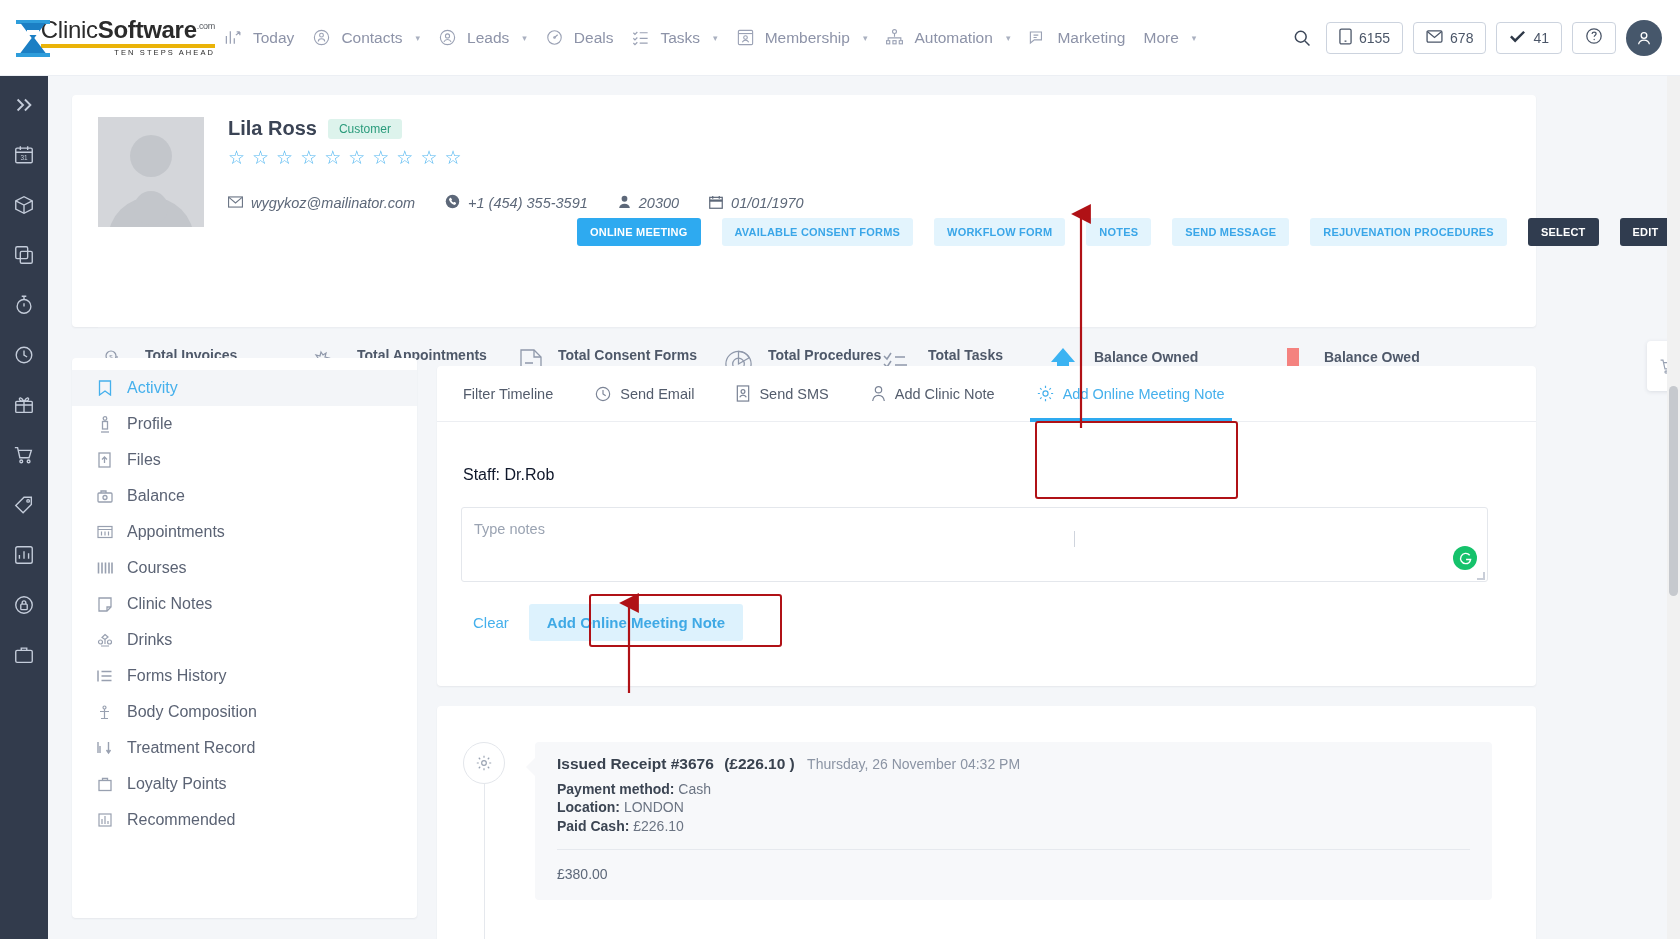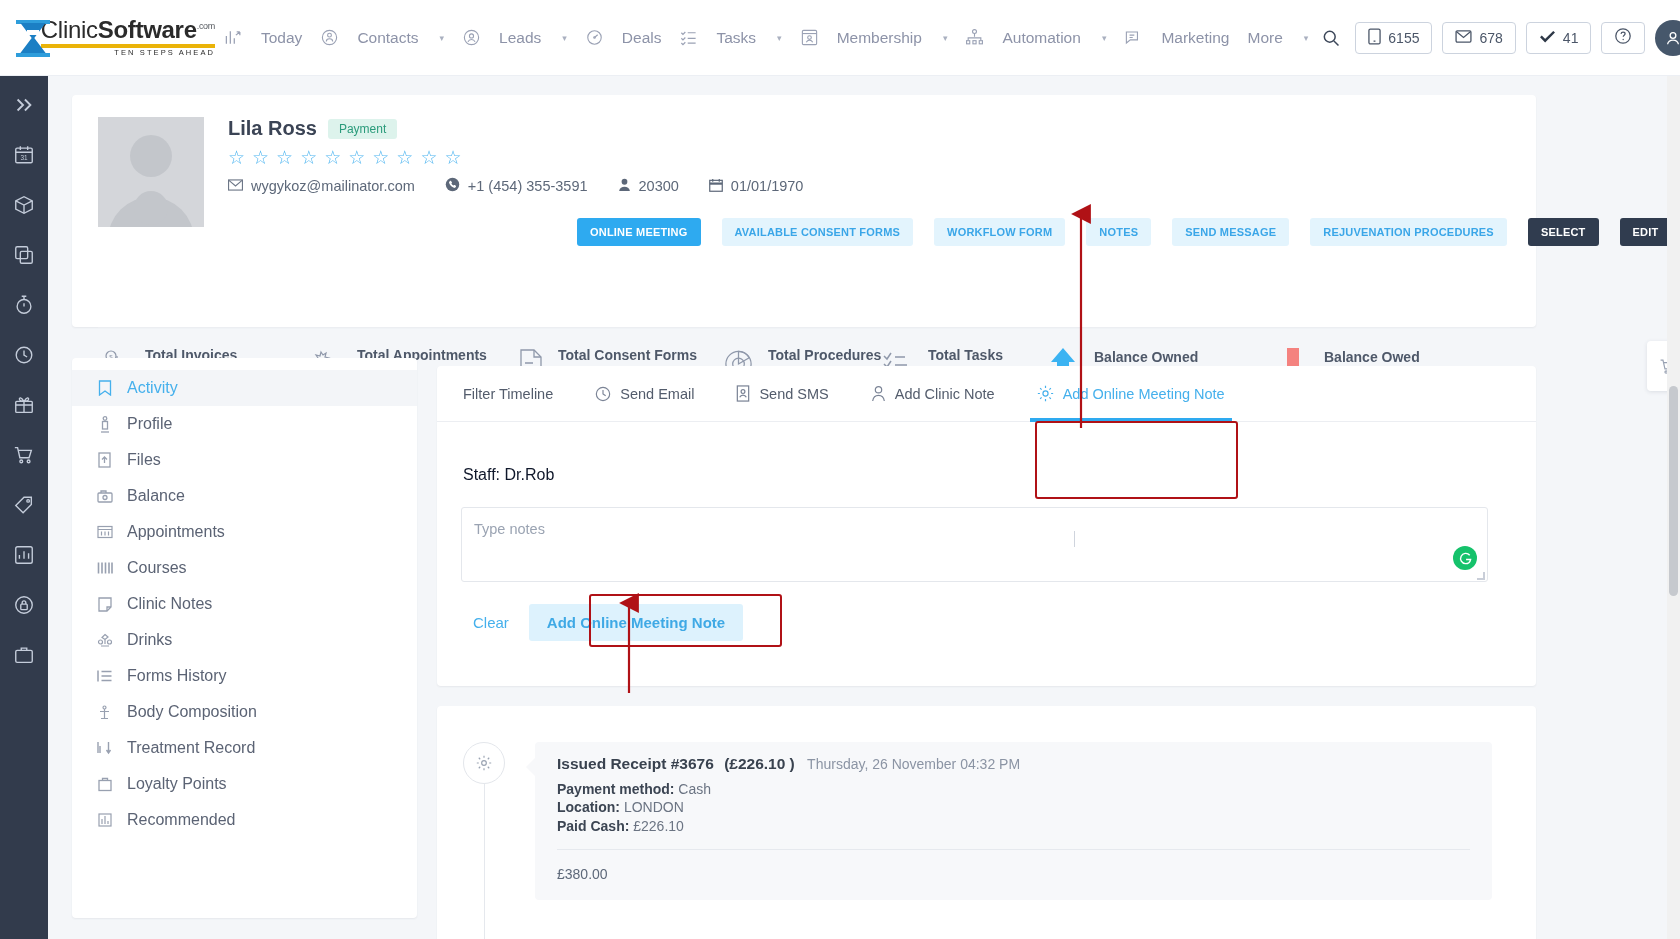--- a/index.html
+++ b/index.html
@@ -34,21 +34,21 @@
   .logo-text .main { font-size: 24px; color: #2b2b2b; letter-spacing: -0.3px; }
   .logo-text .main b { font-weight: bold; }
   .logo-text .com { font-size: 9px; color: #55595f; vertical-align: super; }
   .logo-text .tag {
     font-size: 7.5px; color: #2b2b2b; letter-spacing: 2.1px;
     text-align: right; margin-top: 2px; border-top: 4px solid #eab308; padding-top: 1px;
   }
 
   .nav-items { display: flex; align-items: center; flex: 1; gap: 0px; }
   .nav-item {
-    display: flex; align-items: center; gap: 18px;
+    display: flex; align-items: center; gap: 10px;
     padding: 6px 9px; color: #8d93a8; font-size: 15.5px; cursor: pointer; white-space: nowrap;
   }
   .nav-item .ico { width: 19px; height: 19px; display: inline-flex; align-items: center; justify-content: center; }
   .nav-item svg { display: block; }
   .caret { margin-left: 3px; font-size: 9px; color: #aab0c0; }
 
   .nav-right { display: flex; align-items: center; gap: 10px; padding-right: 18px; }
   .pill {
     display: flex; align-items: center; gap: 7px;
     border: 1px solid #ccd3de; border-radius: 4px;
@@ -98,21 +98,21 @@
     position: absolute; left: 50%; bottom: -26px; transform: translateX(-50%);
     width: 86px; height: 56px; border-radius: 44px 44px 0 0; background: #c3c6cb;
   }
   .pf-info { margin-left: 24px; flex: 1; }
   .pf-namerow { display: flex; align-items: center; gap: 11px; }
   .pf-name { font-size: 20px; color: #3b4455; font-weight: bold; }
   .pf-badge {
     background: #ddf3ec; color: #2a9b7b; font-size: 12px; padding: 3px 11px; border-radius: 3px;
   }
   .stars { margin-top: 8px; display: flex; gap: 7px; font-size: 19px; color: #4eb5f0; line-height: 1; }
-  .pf-meta { margin-top: 10px; display: flex; align-items: center; gap: 30px; color: #5d6879; font-size: 14.5px; }
+  .pf-meta { margin-top: 27px; display: flex; align-items: center; gap: 30px; color: #5d6879; font-size: 14.5px; font-style: italic; }
   .pf-meta span.m { display: inline-flex; align-items: center; gap: 8px; }
 
   .pf-actions {
     position: absolute; left: 505px; top: 123px; display: flex; gap: 21px; align-items: flex-start;
   }
   .abtn {
     height: 28px; border-radius: 3px; display: flex; align-items: center;
     padding: 0 13px; font-size: 11px; font-weight: bold; letter-spacing: .2px;
     cursor: pointer; white-space: nowrap;
   }
@@ -452,21 +452,21 @@
 <div class="page">
 
   <div class="card profile">
     <div class="pf-top">
       <div class="pf-photo">
           <div class="shoulders"></div>
         </div>
       <div class="pf-info">
         <div class="pf-namerow">
           <div class="pf-name">Lila Ross</div>
-          <div class="pf-badge">Payment</div>
+          <div class="pf-badge">Customer</div>
         </div>
         <div class="stars">
           <span>☆</span>
             <span>☆</span>
             <span>☆</span>
             <span>☆</span>
             <span>☆</span>
             <span>☆</span>
             <span>☆</span>
             <span>☆</span>

